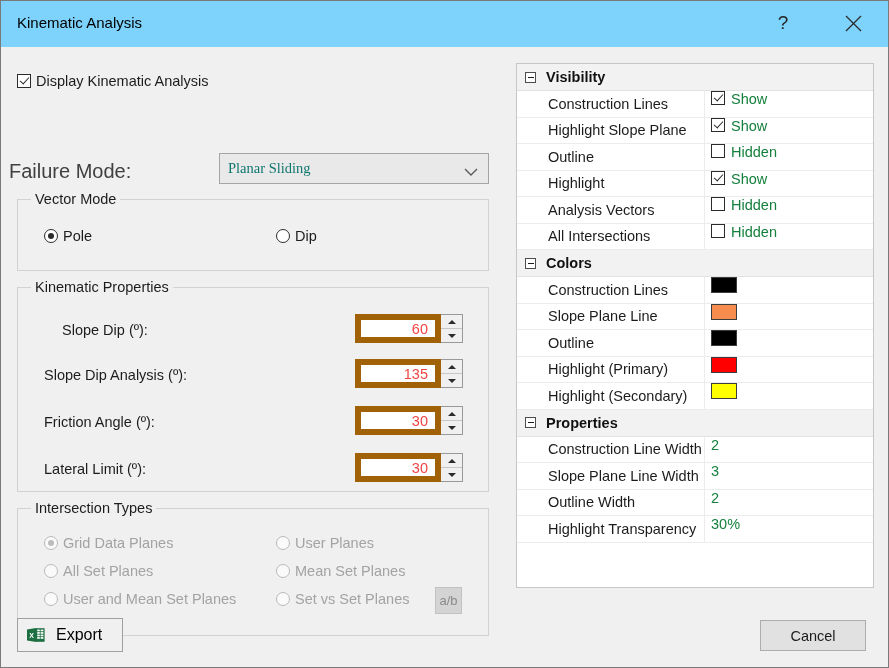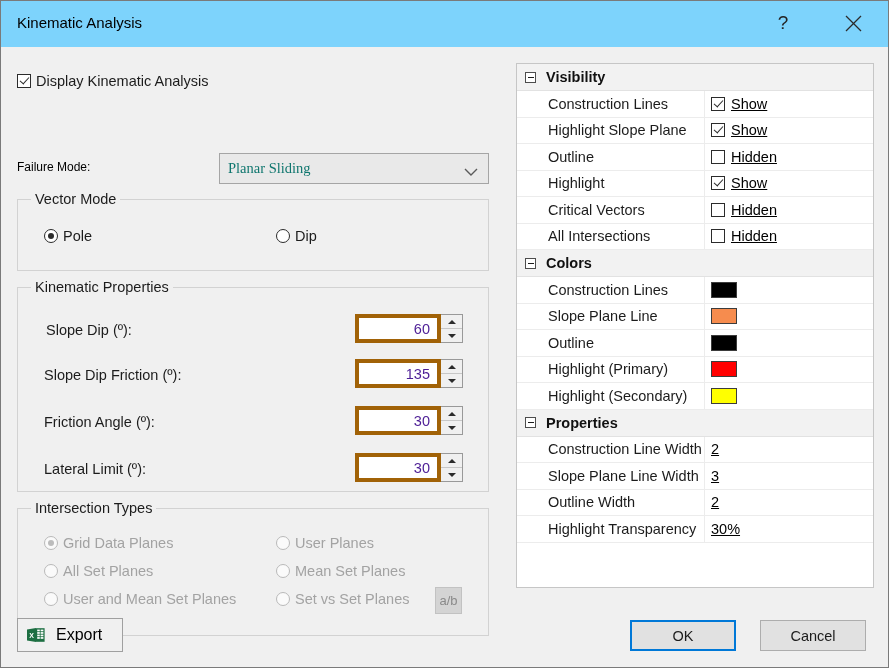--- a/index.html
+++ b/index.html
@@ -81,22 +81,22 @@
     left: 4px; top: 0px;
     width: 4px; height: 8px;
     border: solid #2b2b2b;
     border-width: 0 1.6px 1.6px 0;
     transform: rotate(42deg);
   }
   .lbl { font-size: 14.5px; color: #1c1c1c; white-space: nowrap; }
 
   .fm-label {
     position: absolute;
-    left: 16px; top: 113px;
-    font-size: 12px; color: #000000;
+    left: 8px; top: 113px;
+    font-size: 20px; color: #404040;
   }
   .combobox {
     position: absolute;
     left: 218px; top: 106px;
     width: 270px; height: 31px;
     background: #e9e9e9;
     border: 1px solid #a5a5a5;
     box-sizing: border-box;
     display: flex;
     align-items: center;
@@ -162,28 +162,28 @@
     white-space: nowrap;
   }
   .spin {
     position: absolute;
     width: 108px; height: 29px;
     display: flex;
   }
   .spin .sbox {
     flex: 1 1 auto;
     background: #ffffff;
-    border: 4px solid #a16207;
+    border: 6px solid #a16207;
     box-sizing: border-box;
     display: flex;
     align-items: center;
     justify-content: flex-end;
     padding-right: 7px;
     font-size: 14.5px;
-    color: #4c1d95;
+    color: #ef4444;
   }
   .spin .sbtns {
     width: 22px;
     display: flex;
     flex-direction: column;
     box-sizing: border-box;
     border: 1px solid #999999;
     border-left: none;
     background: #f0f0f0;
   }
@@ -273,26 +273,25 @@
     display: flex;
     align-items: center;
     font-size: 14.5px;
     color: #1c1c1c;
     border-right: 1px solid #ececec;
     white-space: nowrap;
   }
   .grid-row .cell-val {
     flex: 1 1 auto;
     display: flex;
-    align-items: center;
+    align-items: flex-start;
     padding-left: 6px;
     font-size: 14.5px;
-    color: #000000;
+    color: #15803d;
     gap: 6px;
-    text-decoration: underline;
   }
   .swatch {
     width: 26px; height: 16px;
     border: 1px solid #3c3c3c;
     box-sizing: border-box;
   }
   .grid-filler { background: #ffffff; height: 100%; }
 
   
   .footer { position: absolute; left: 0; top: 602px; width: 724px; height: 66px; }
@@ -370,34 +369,34 @@
       </div>
       <div class="radio-row" style="left:258px; top:28px;">
         <span class="winradio"></span>
         <span class="lbl">Dip</span>
       </div>
     </div>
 
     <div class="groupbox gb-kinprop">
       <div class="gtitle">Kinematic Properties</div>
 
-      <div class="prop-label" style="left:28px; top:34px;">Slope Dip (º):</div>
+      <div class="prop-label" style="left:44px; top:34px;">Slope Dip (º):</div>
       <div class="spin" style="left:337px; top:26px;">
         <div class="sbox">60</div>
         <div class="sbtns">
           <div class="sbtn">
               <span class="tri-up"></span>
             </div>
           <div class="sbtn">
               <span class="tri-down"></span>
             </div>
         </div>
       </div>
 
-      <div class="prop-label" style="left:26px; top:79px;">Slope Dip Friction (º):</div>
+      <div class="prop-label" style="left:26px; top:79px;">Slope Dip Analysis (º):</div>
       <div class="spin" style="left:337px; top:71px;">
         <div class="sbox">135</div>
         <div class="sbtns">
           <div class="sbtn">
               <span class="tri-up"></span>
             </div>
           <div class="sbtn">
               <span class="tri-down"></span>
             </div>
         </div>
@@ -494,21 +493,21 @@
       </div>
     </div>
     <div class="grid-row">
       <div class="cell-name">Highlight</div>
       <div class="cell-val">
         <span class="wincheck checked"></span>
         <span>Show</span>
       </div>
     </div>
     <div class="grid-row">
-      <div class="cell-name">Critical Vectors</div>
+      <div class="cell-name">Analysis Vectors</div>
       <div class="cell-val">
         <span class="wincheck"></span>
         <span>Hidden</span>
       </div>
     </div>
     <div class="grid-row">
       <div class="cell-name">All Intersections</div>
       <div class="cell-val">
         <span class="wincheck"></span>
         <span>Hidden</span>
@@ -586,21 +585,18 @@
           <rect x="14.6" y="7.1" width="2.8" height="1.7" fill="#ffffff"></rect>
           <rect x="11.2" y="9.6" width="2.6" height="1.7" fill="#ffffff"></rect>
           <rect x="14.6" y="9.6" width="2.8" height="1.7" fill="#ffffff"></rect>
           <rect x="11.2" y="12.1" width="2.6" height="1.7" fill="#ffffff"></rect>
           <rect x="14.6" y="12.1" width="2.8" height="1.7" fill="#ffffff"></rect>
           <text x="5.5" y="12.6" font-family="'Liberation Sans',sans-serif" font-size="7" font-weight="bold" fill="#ffffff" text-anchor="middle">X</text>
         </svg>
       </span>
       <span>Export</span>
     </div>
-    <div class="btn btn-ok">
-      <span>OK</span>
-    </div>
     <div class="btn btn-cancel">
       <span>Cancel</span>
     </div>
   </div>
 
 </div>
 
 </body></html>

